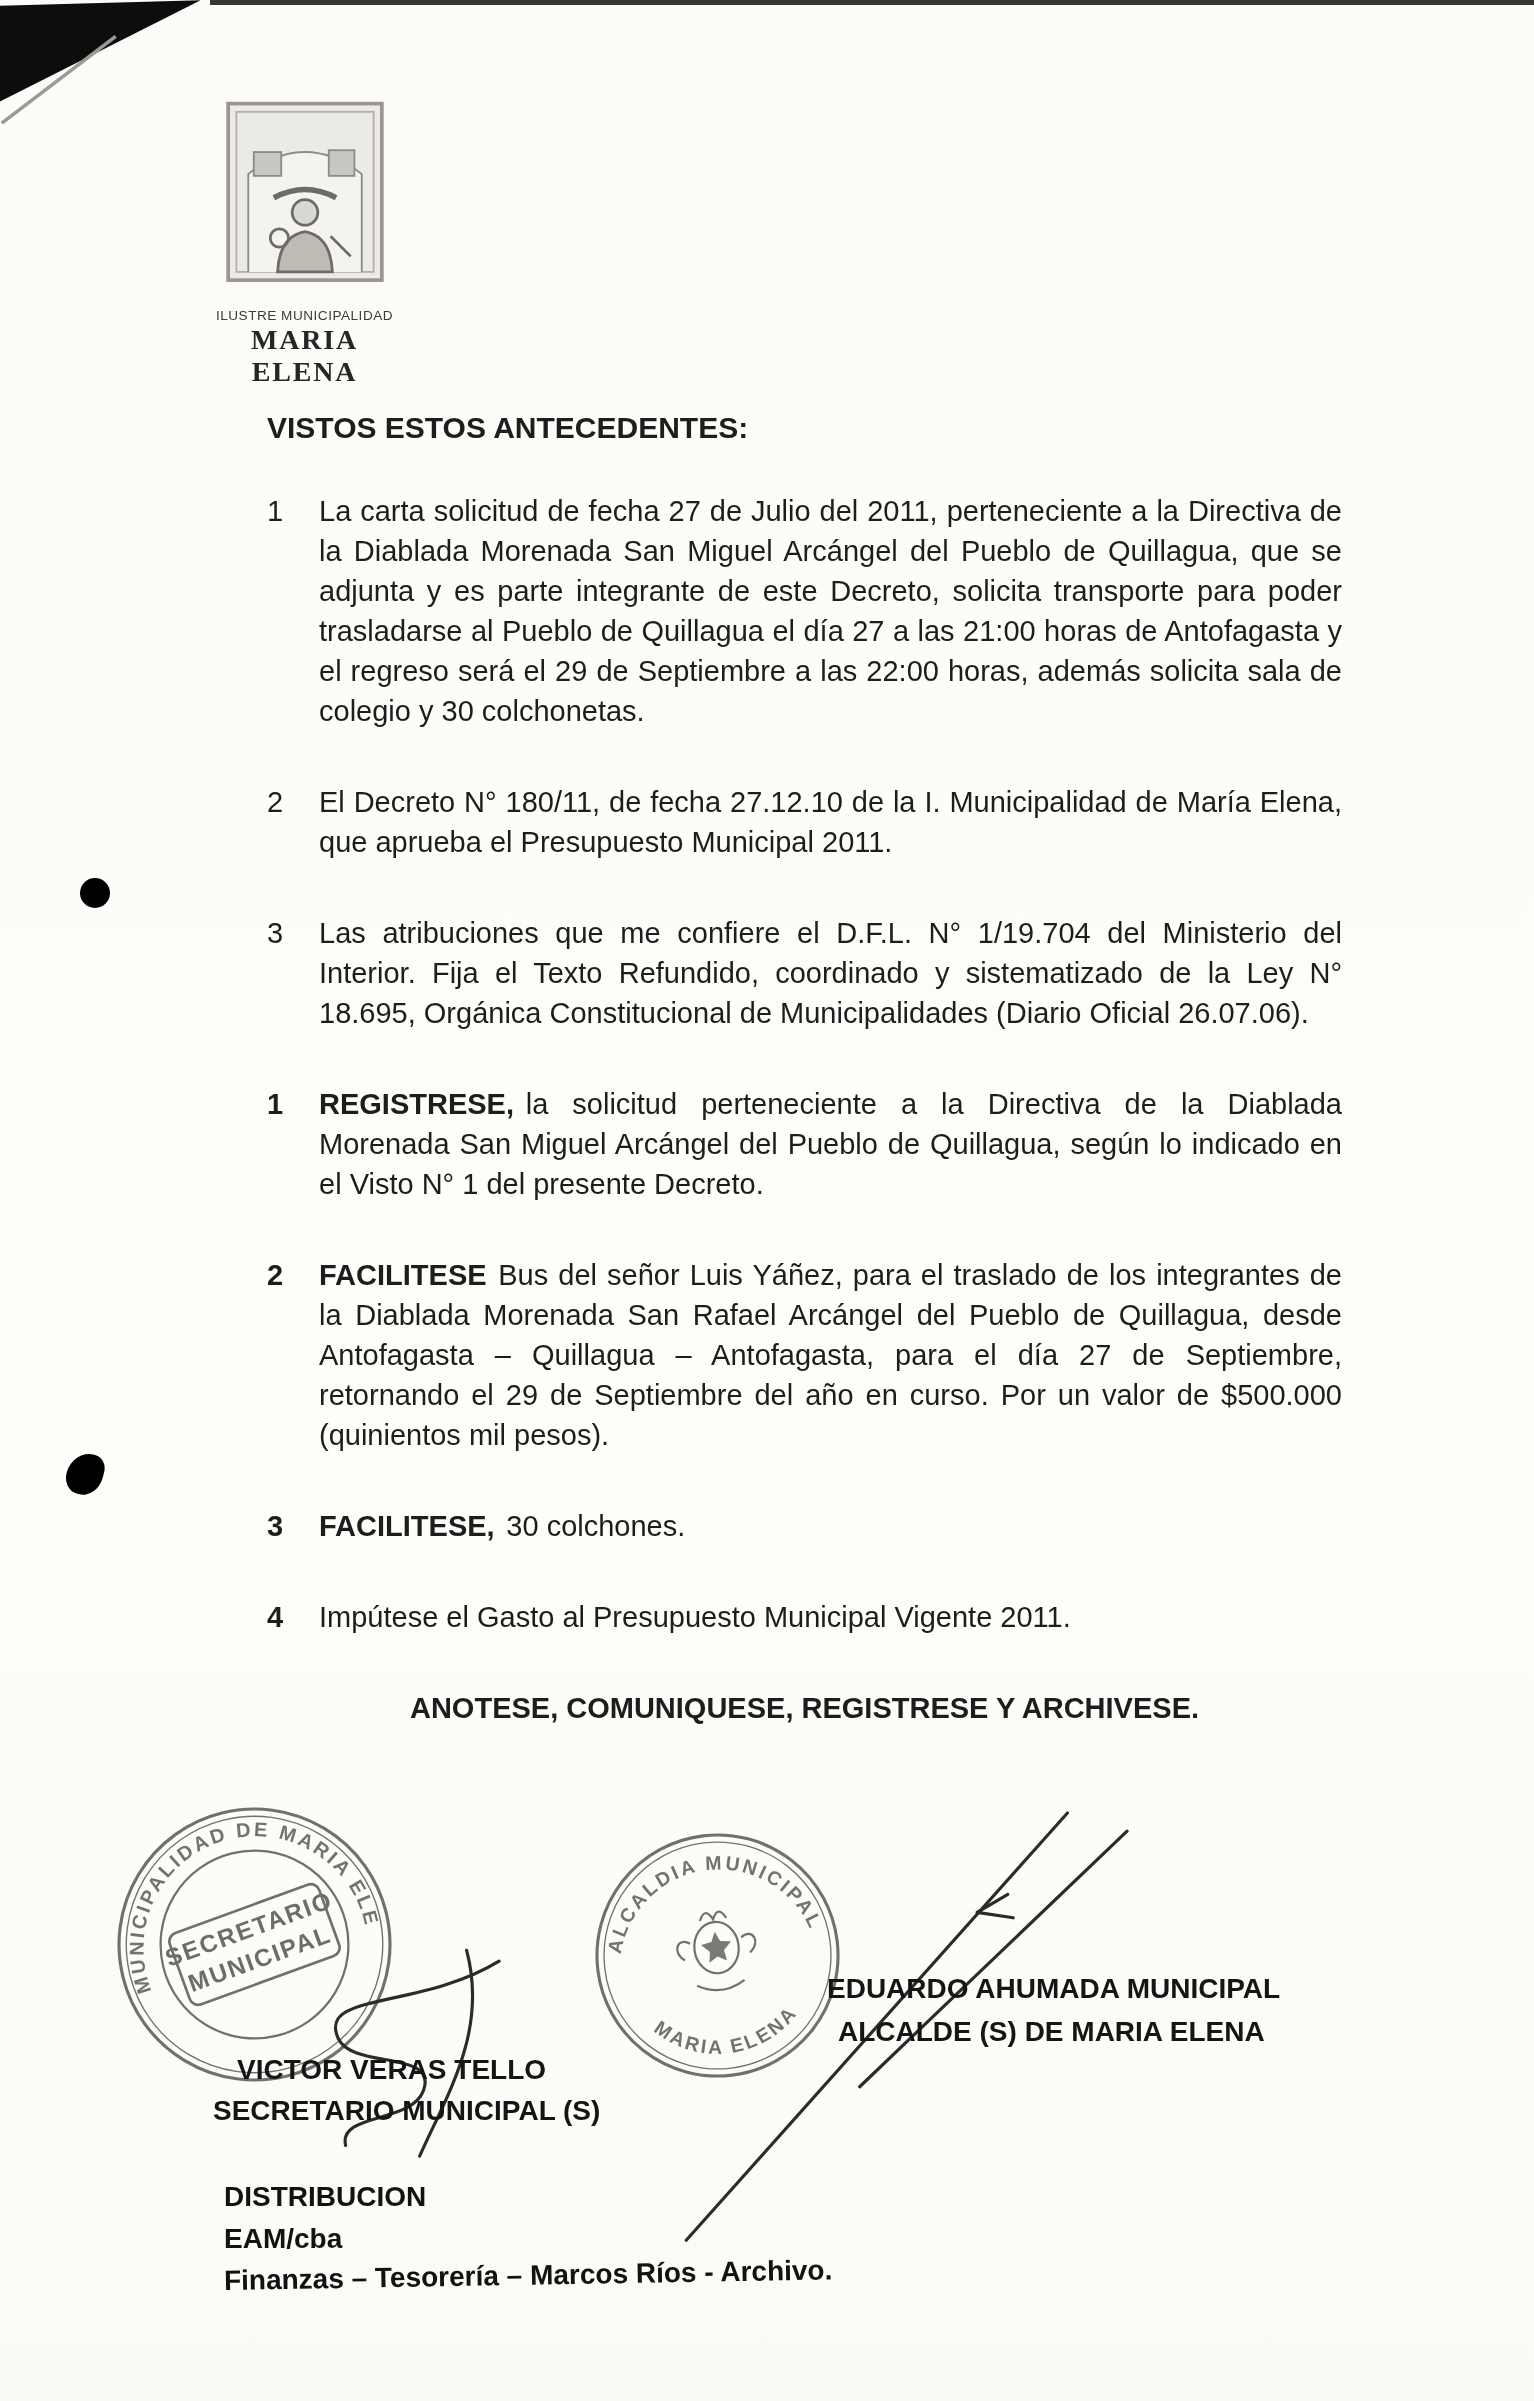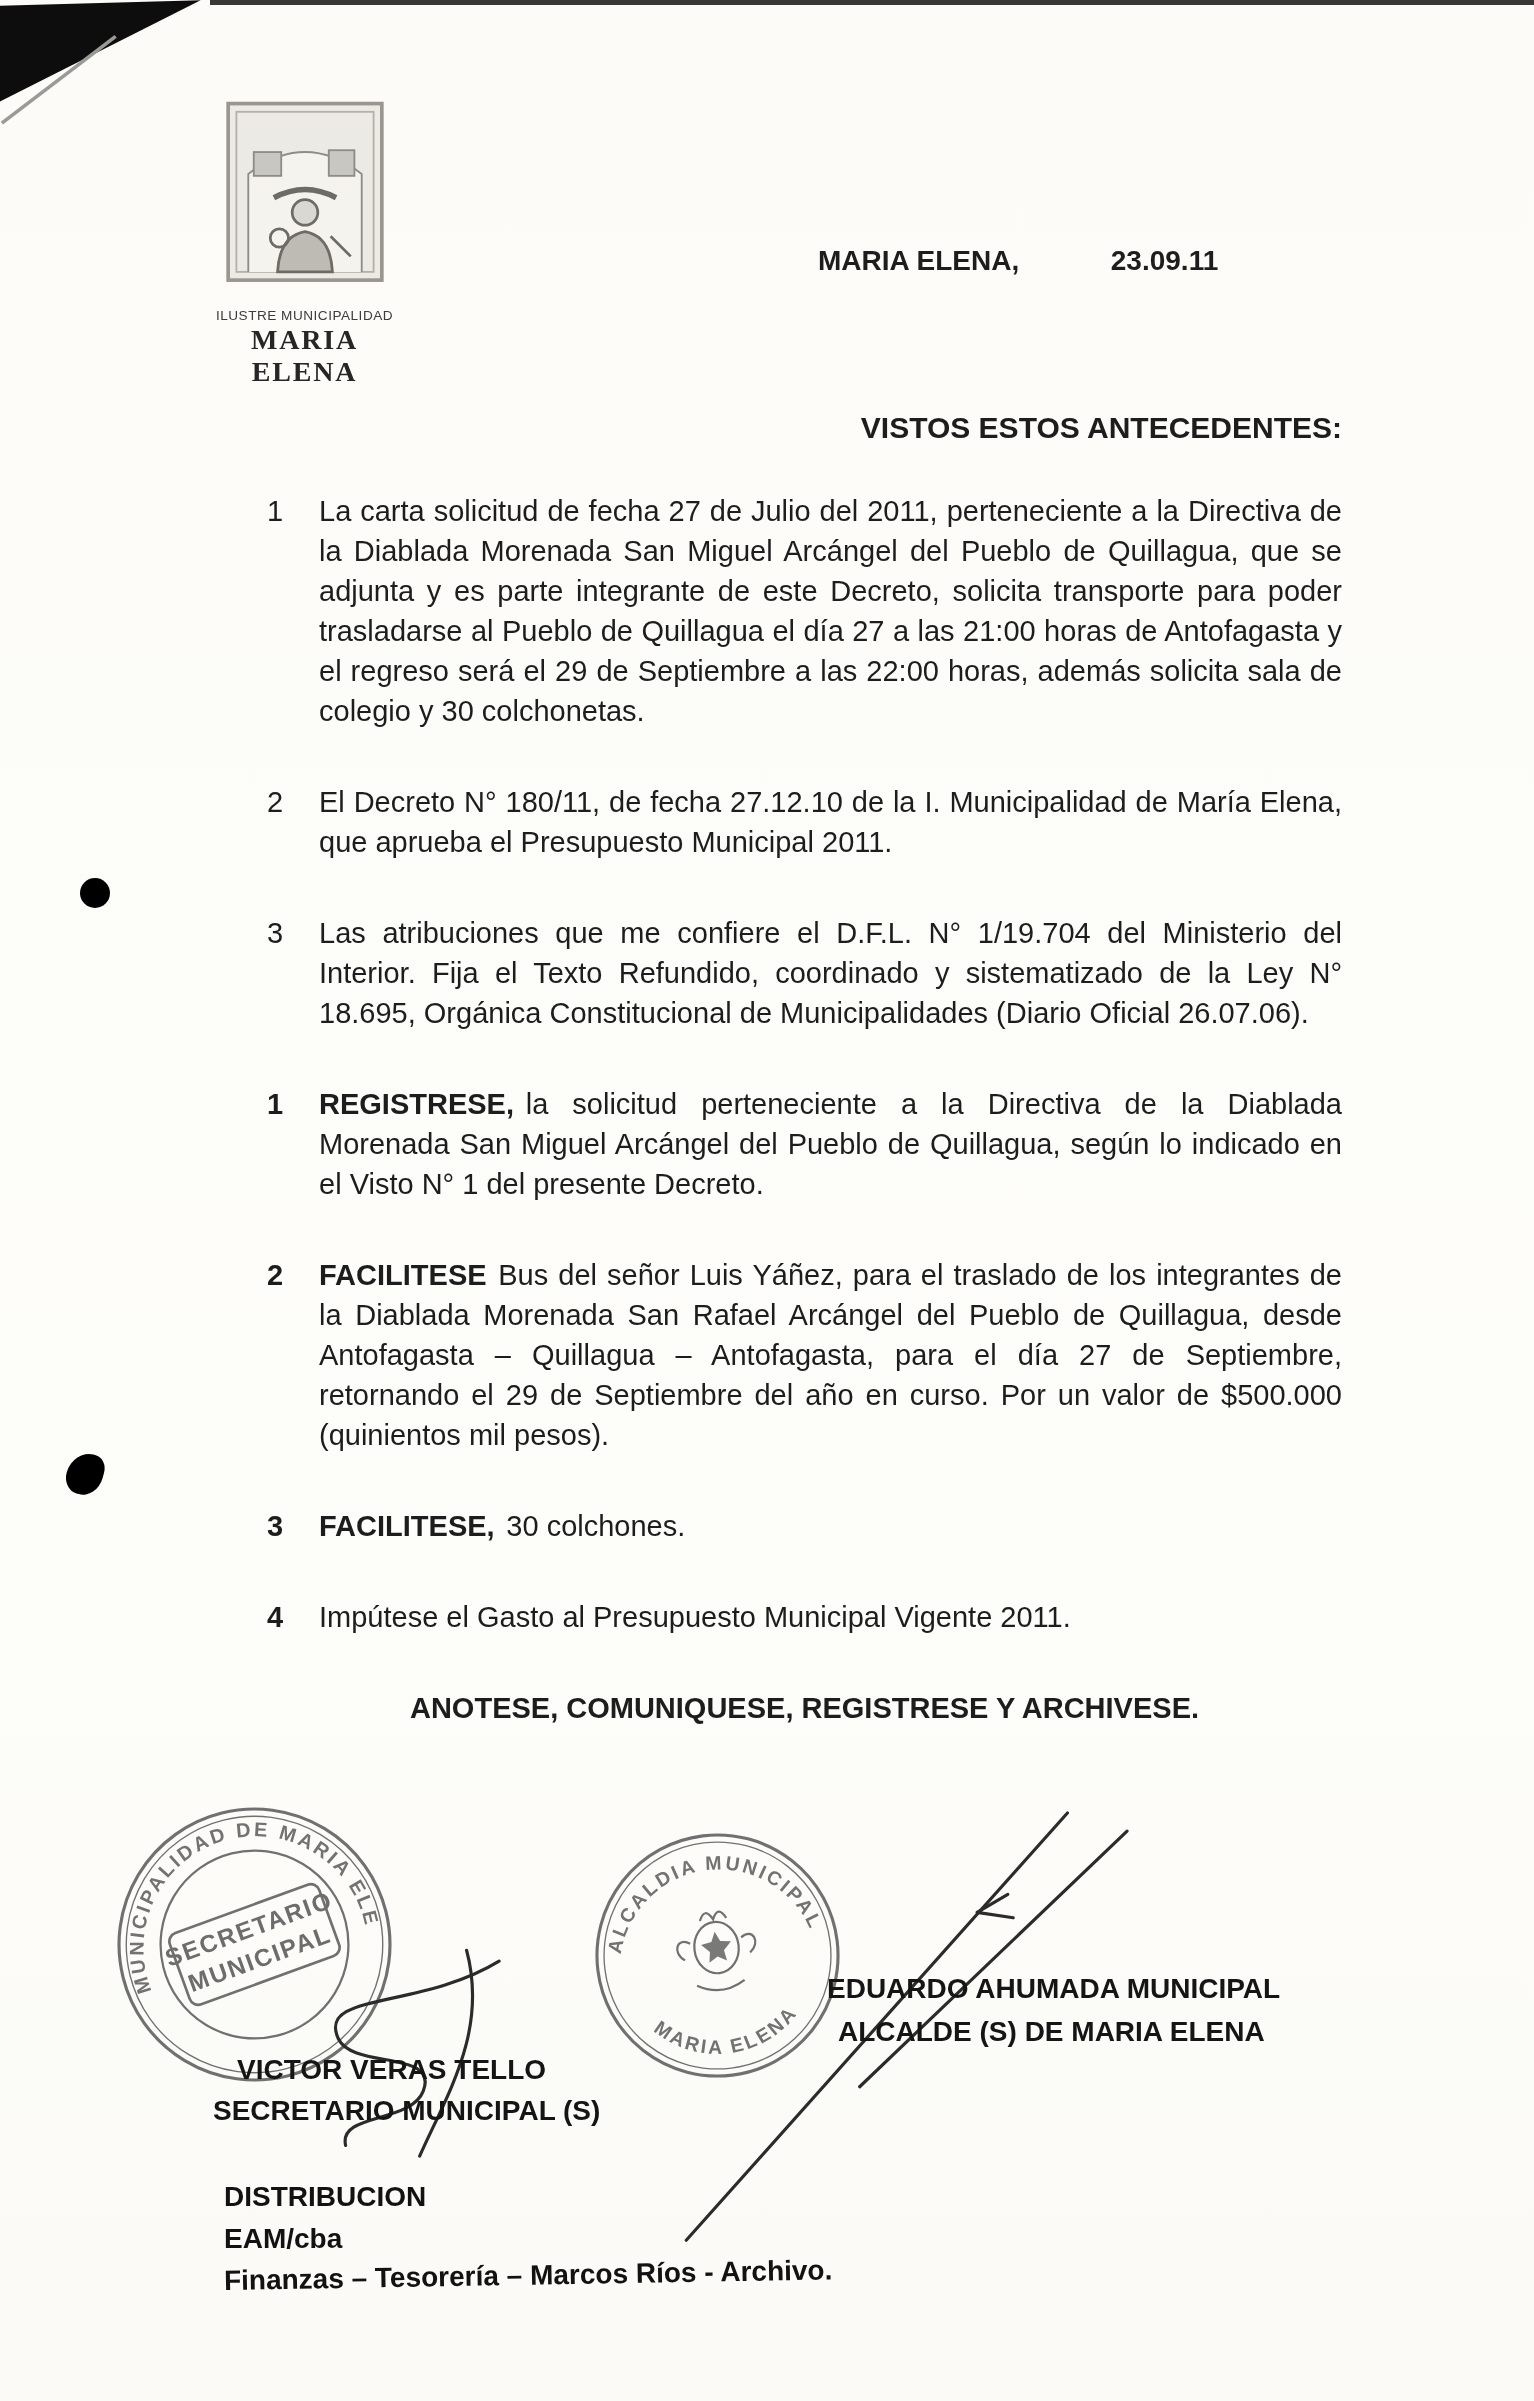--- a/index.html
+++ b/index.html
@@ -17,21 +17,21 @@
   .hole-2{left:67px;top:1453px;width:36px;height:42px;border-radius:62% 38% 55% 45%;transform:rotate(16deg);}
   
   .seal-block{position:absolute;left:208px;top:99px;width:193px;text-align:center;}
   .seal-art{width:166px;height:204px;display:block;margin:0 auto;}
   .seal-small{font-size:13.6px;letter-spacing:0.5px;color:#3c3c3c;margin-top:4.5px;}
   .seal-name{font-family:"Liberation Serif",serif;font-weight:bold;font-size:28px;letter-spacing:1.8px;color:#262626;margin-top:1.8px;}
   .decree-head{position:absolute;left:818px;top:240px;font-weight:bold;font-size:28px;line-height:42px;white-space:nowrap;}
   .dh-label{display:inline-block;min-width:285px;}
   
   .content{position:absolute;left:267px;top:408px;width:1075px;font-size:29px;line-height:40px;}
-  .sec-title{font-size:30px;font-weight:bold;text-align:right;margin:0 0 43px 0;}
+  .sec-title{font-size:30px;font-weight:bold;text-align:left;margin:0 0 43px 0;}
   .decreto-title{margin:83px 0 47px 0;letter-spacing:0.9px;}
   .item{display:flex;margin-bottom:51px;}
   .num{flex:none;width:52px;}
   .decreto-item .num{font-weight:bold;}
   .txt{flex:1;text-align:justify;margin:0;}
   .txt b{margin-right:11.7px;}
   .txt b:empty{margin-right:0;}
   .closing{font-size:29px;font-weight:bold;text-align:center;margin:43px 0 0 0;}
   
   .stamp{position:absolute;opacity:.78;}
@@ -76,24 +76,20 @@
       <circle cx="90" cy="124" r="14" fill="#dad8d2" stroke="#6d6b65" stroke-width="3"></circle>
       <path d="M 60 189 Q 62 150 90 145 Q 118 150 120 189 Z" fill="#bdbbb4" stroke="#6d6b65" stroke-width="3"></path>
       <circle cx="62" cy="152" r="10" fill="none" stroke="#6d6b65" stroke-width="3"></circle>
       <line x1="118" y1="150" x2="140" y2="172" stroke="#6d6b65" stroke-width="3"></line>
     </svg>
     <div class="seal-small">ILUSTRE MUNICIPALIDAD</div>
     <div class="seal-name">MARIA ELENA</div>
   </div>
 
   <div class="decree-head">
-    <div class="dh-row">
-      <span class="dh-label">MARIA ELENA,</span>
-      <span class="dh-value">23.09.11</span>
-    </div>
   </div>
 
   <div class="content">
 
     <h2 class="sec-title">VISTOS ESTOS ANTECEDENTES:</h2>
 
     <div class="item">
       <span class="num">1</span>
       <p class="txt">La carta solicitud de fecha 27 de Julio del 2011, perteneciente a la Directiva de la Diablada Morenada San Miguel Arcángel del Pueblo de Quillagua, que se adjunta y es parte integrante de este Decreto, solicita transporte para poder trasladarse al Pueblo de Quillagua el día 27 a las 21:00 horas de Antofagasta y el regreso será el 29 de Septiembre a las 22:00 horas, además solicita sala de colegio y 30 colchonetas.</p>
     </div>

